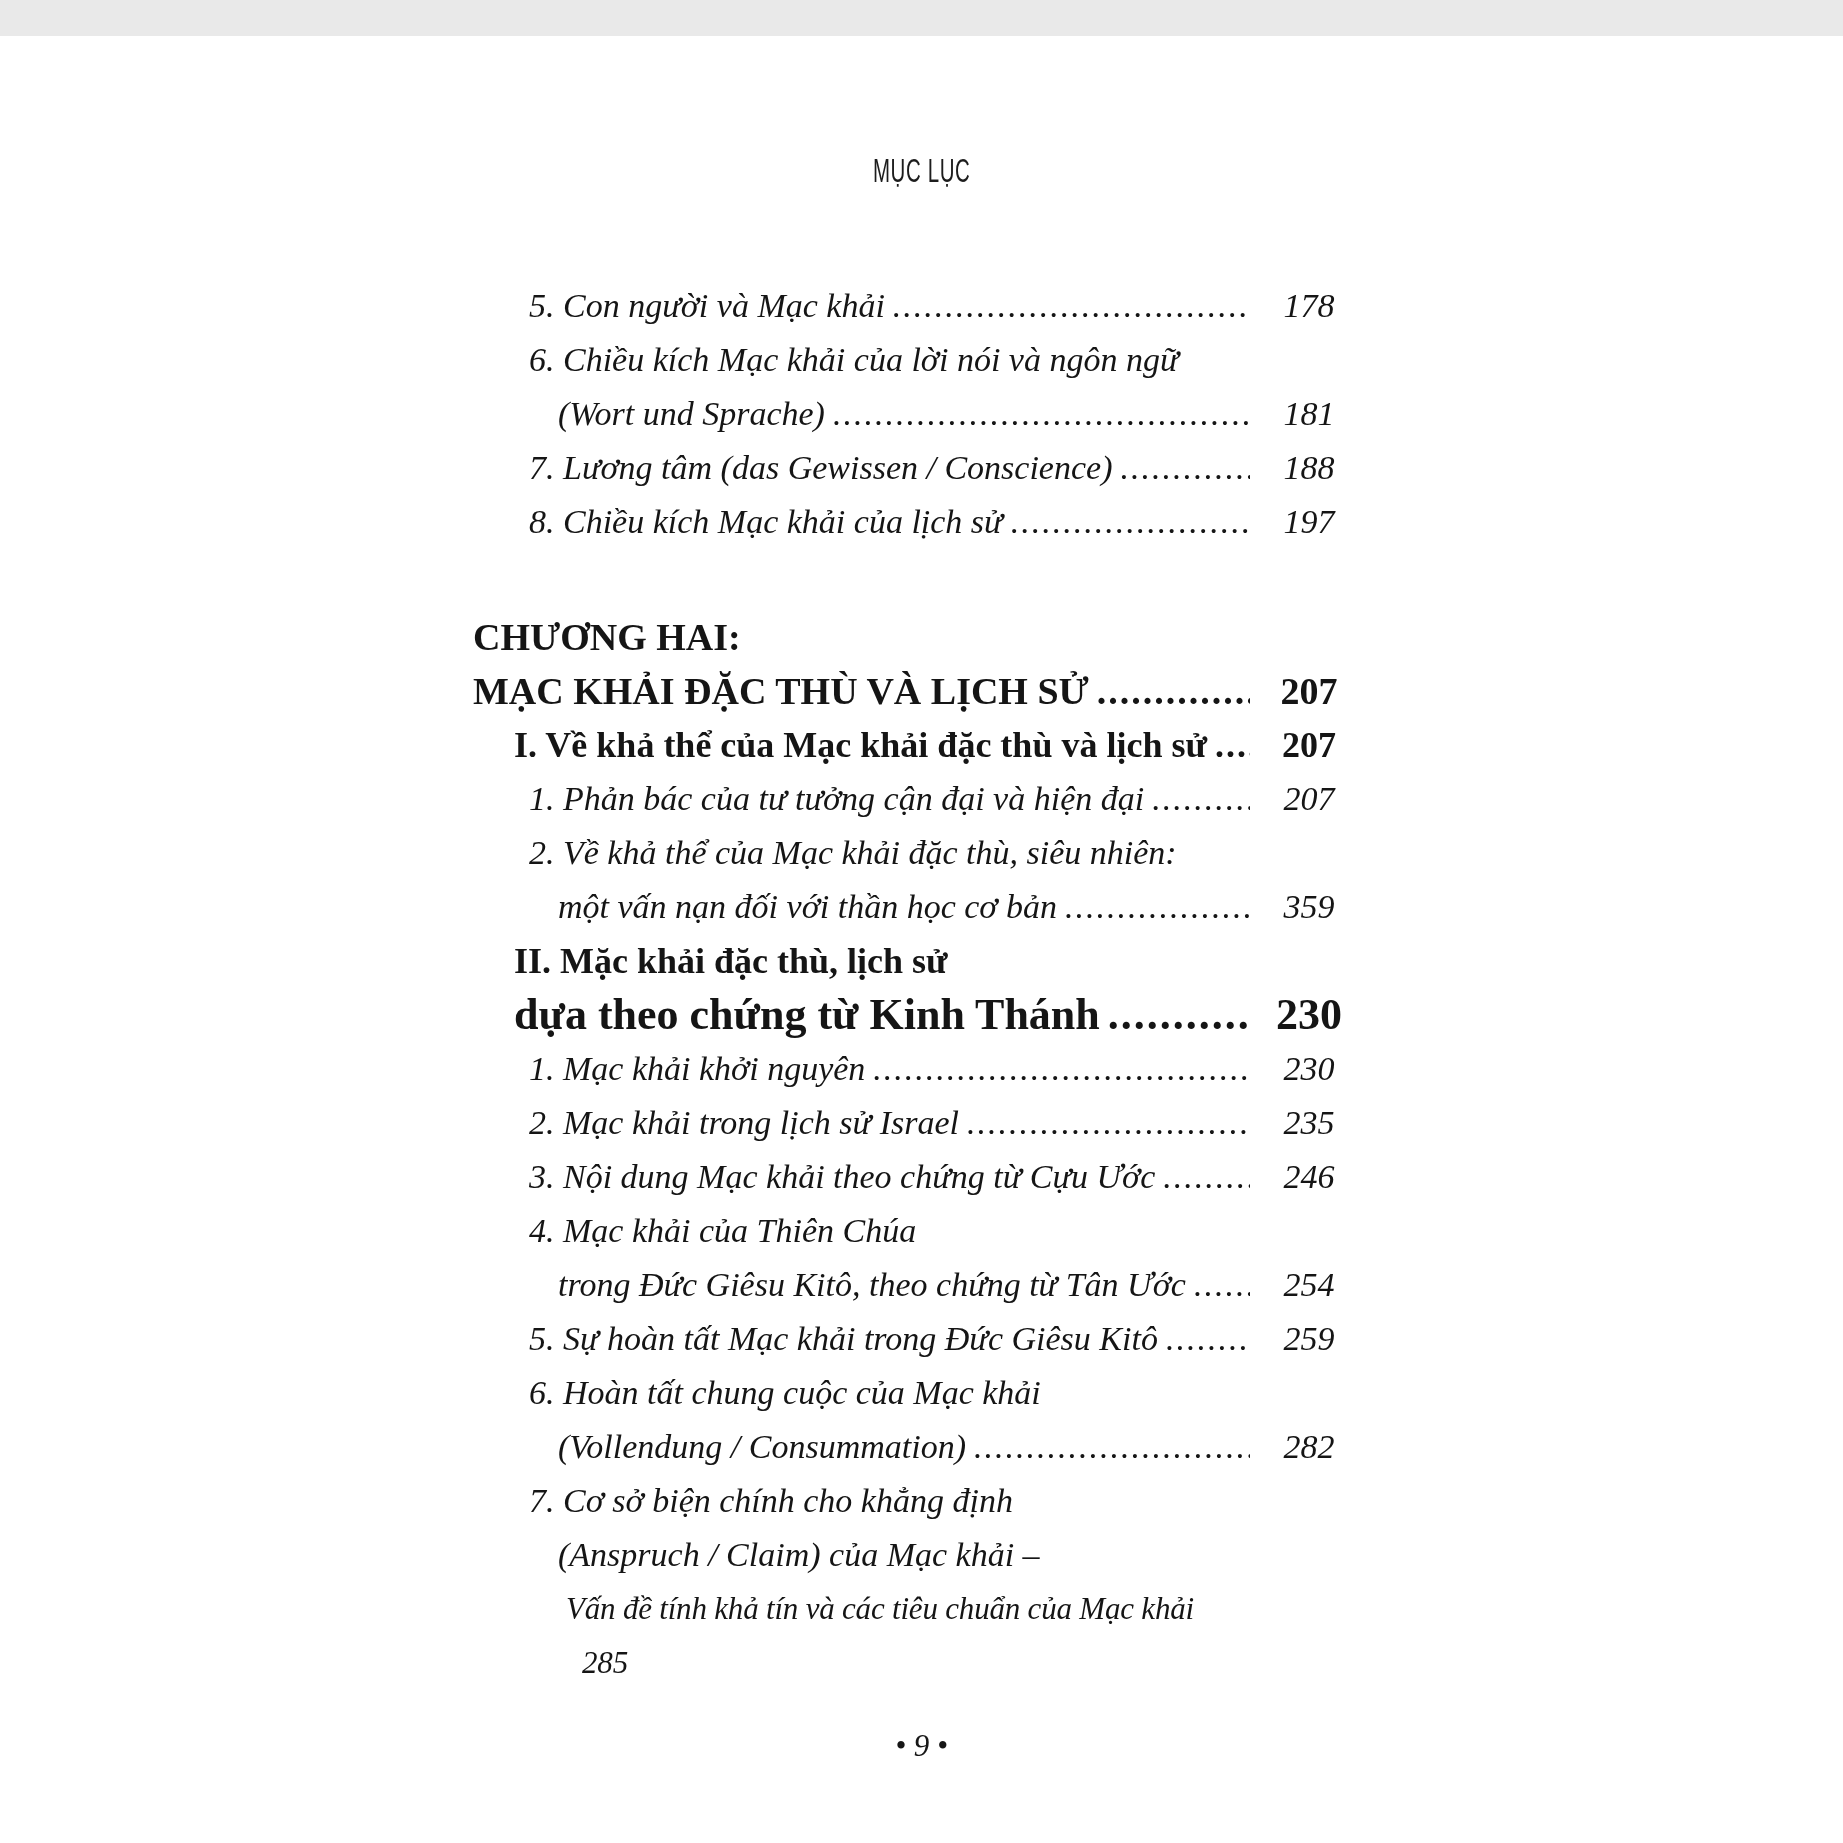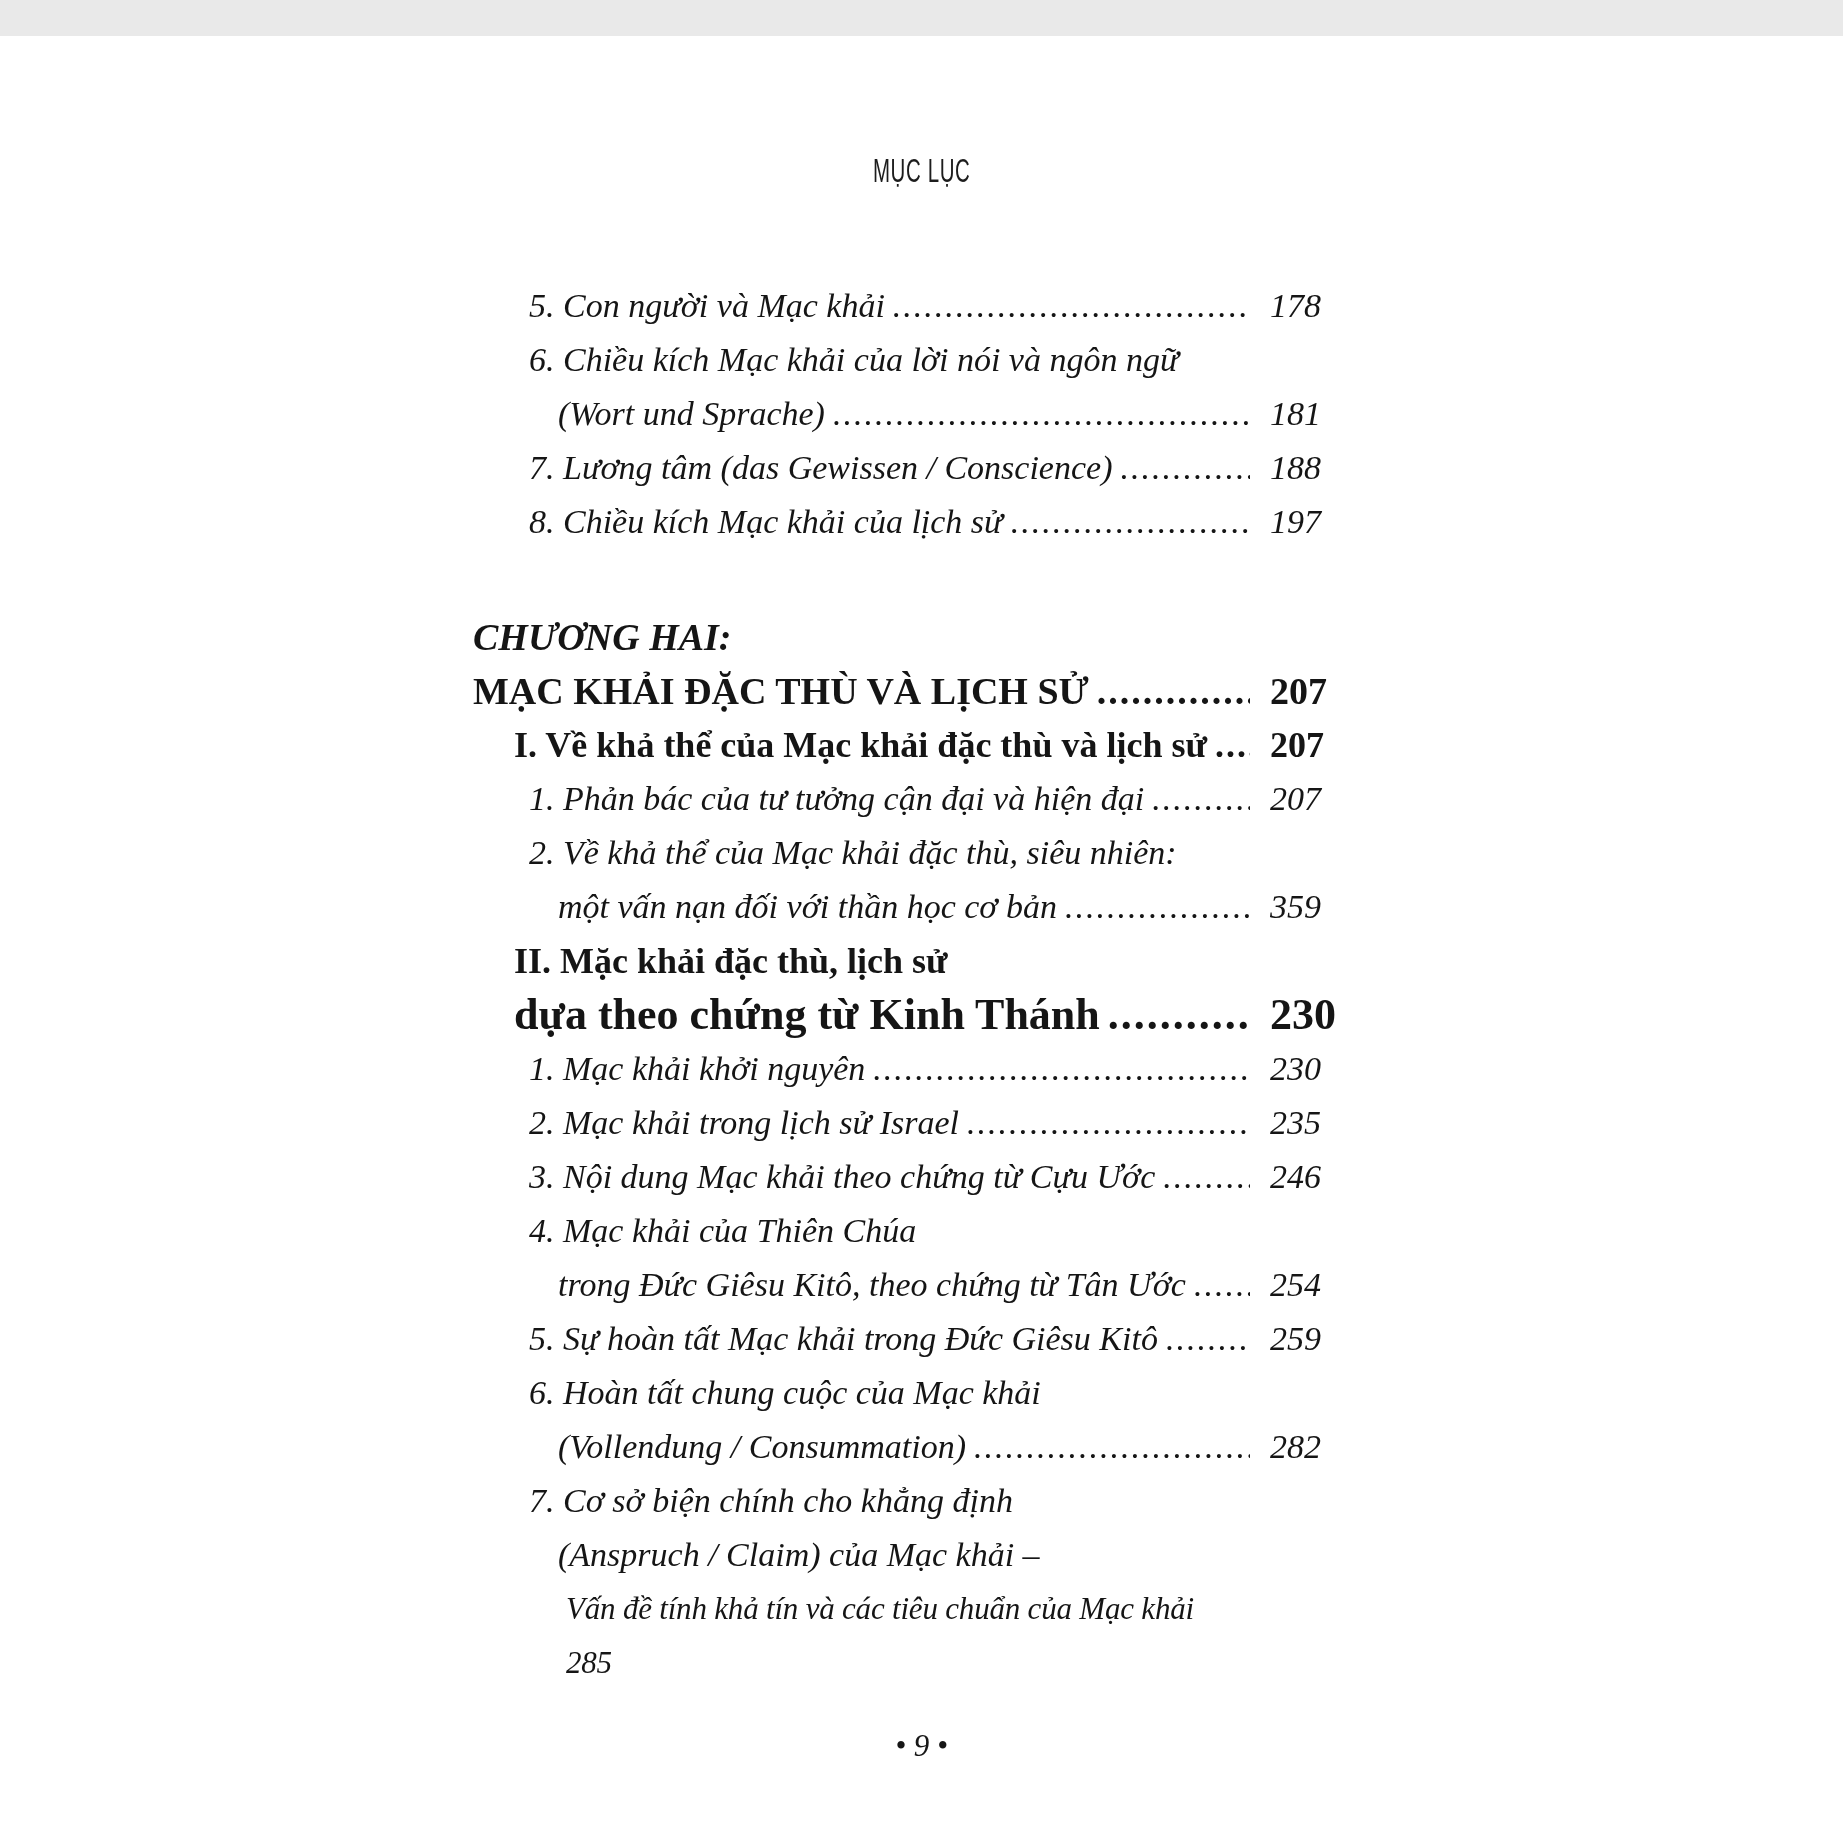--- a/index.html
+++ b/index.html
@@ -50,28 +50,28 @@
     overflow: hidden;
     margin: 0 20px 0 8px;
   }
   .leader::after {
     content: "...........................................................................................";
     letter-spacing: 2px;
   }
   .pagenum {
     flex: 0 0 auto;
     width: 78px;
-    text-align: left;
+    text-align: center;
   }
   .item         { margin-left: 56px; font-style: italic; font-size: 34px; }
   .cont         { margin-left: 85px; font-style: italic; font-size: 34px; }
   .section      { margin-left: 41px; font-weight: bold;  font-size: 36px; }
   .section-cont { margin-left: 41px; font-weight: bold;  font-size: 44px; }
   .chapter      { margin-left: 0;    font-weight: bold;  font-size: 38px; }
-  .gap-before   { margin-top: 61px; font-style: italic; }
+  .gap-before   { margin-top: 61px; }
   .tight        { font-size: 31px; letter-spacing: -0.2px; flex-direction: column; }
   .page-footer {
     position: absolute;
     top: 1692px;
     left: 0;
     width: 100%;
     text-align: center;
     font-style: italic;
     font-size: 31px;
     color: #161616;

